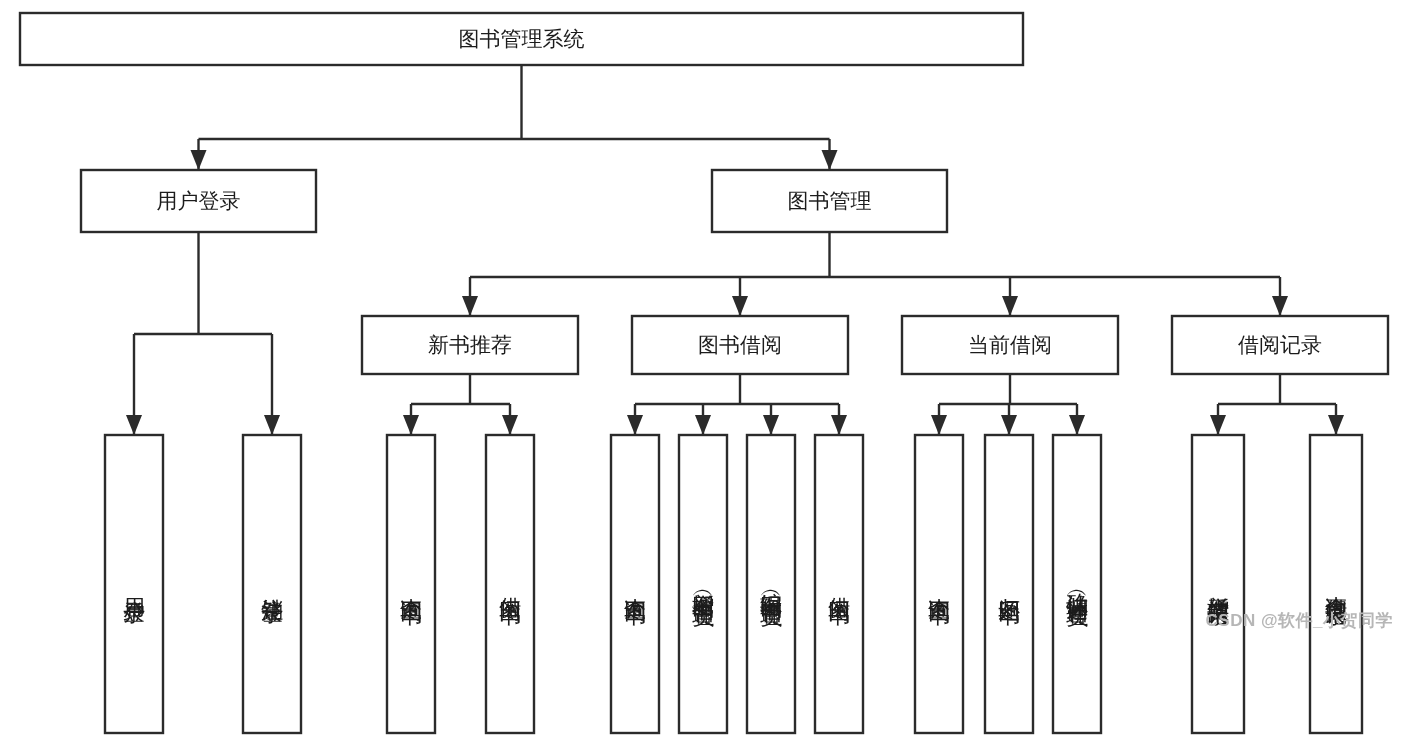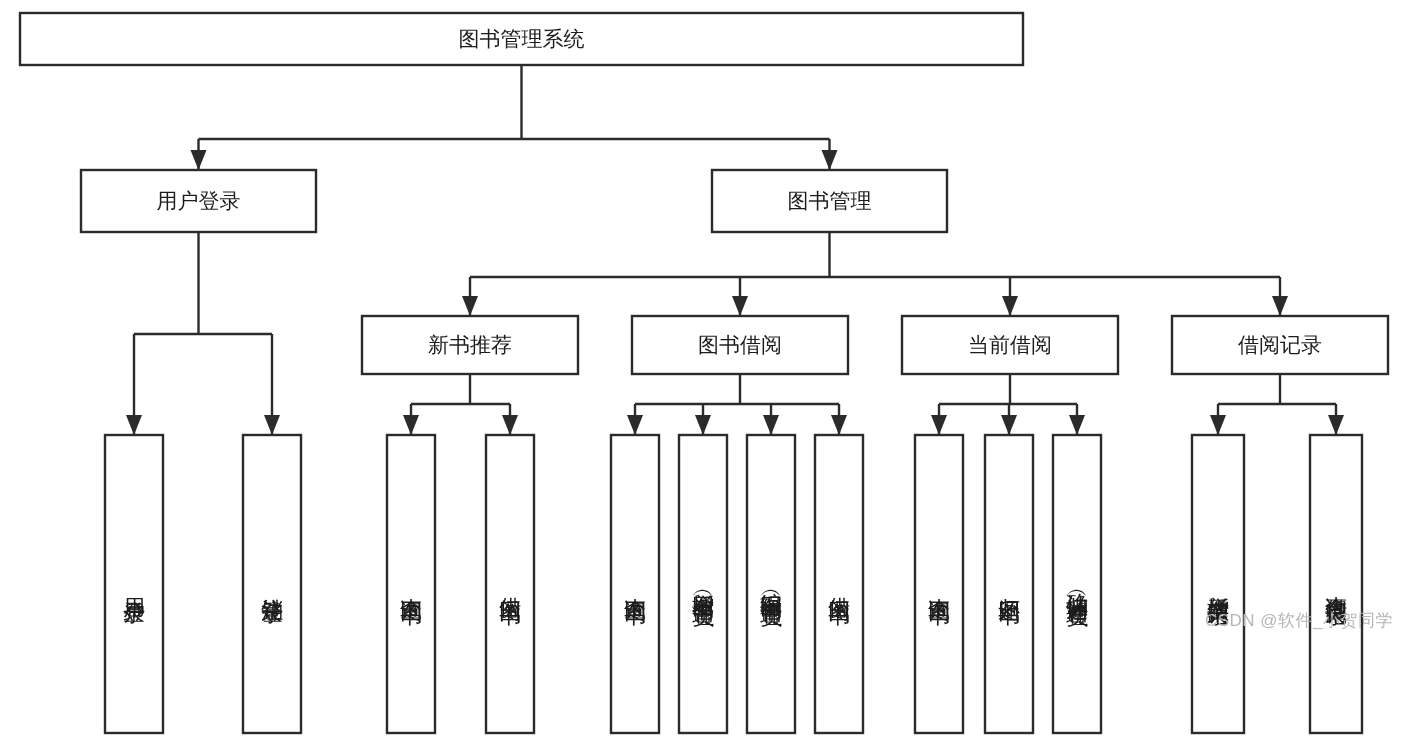--- a/index.html
+++ b/index.html
@@ -67,20 +67,21 @@
   }
   .watermark {
     position: absolute;
     right: 12px;
     bottom: 6px;
     font-family: "Liberation Sans", "DejaVu Sans", sans-serif;
     font-size: 17px;
     color: #b6b6b6;
     letter-spacing: 0.5px;
     user-select: none;
+    font-weight: bold;
   }
 </style>
 </head>
 <body>
 
 <div id="diagram-root">
 
   <svg id="tree-svg" viewBox="0 0 1405 747" preserveAspectRatio="none" aria-hidden="true">
     <g id="connectors-layer">
         <line x1="521.5" y1="65" x2="521.5" y2="139" class="connector"></line>

